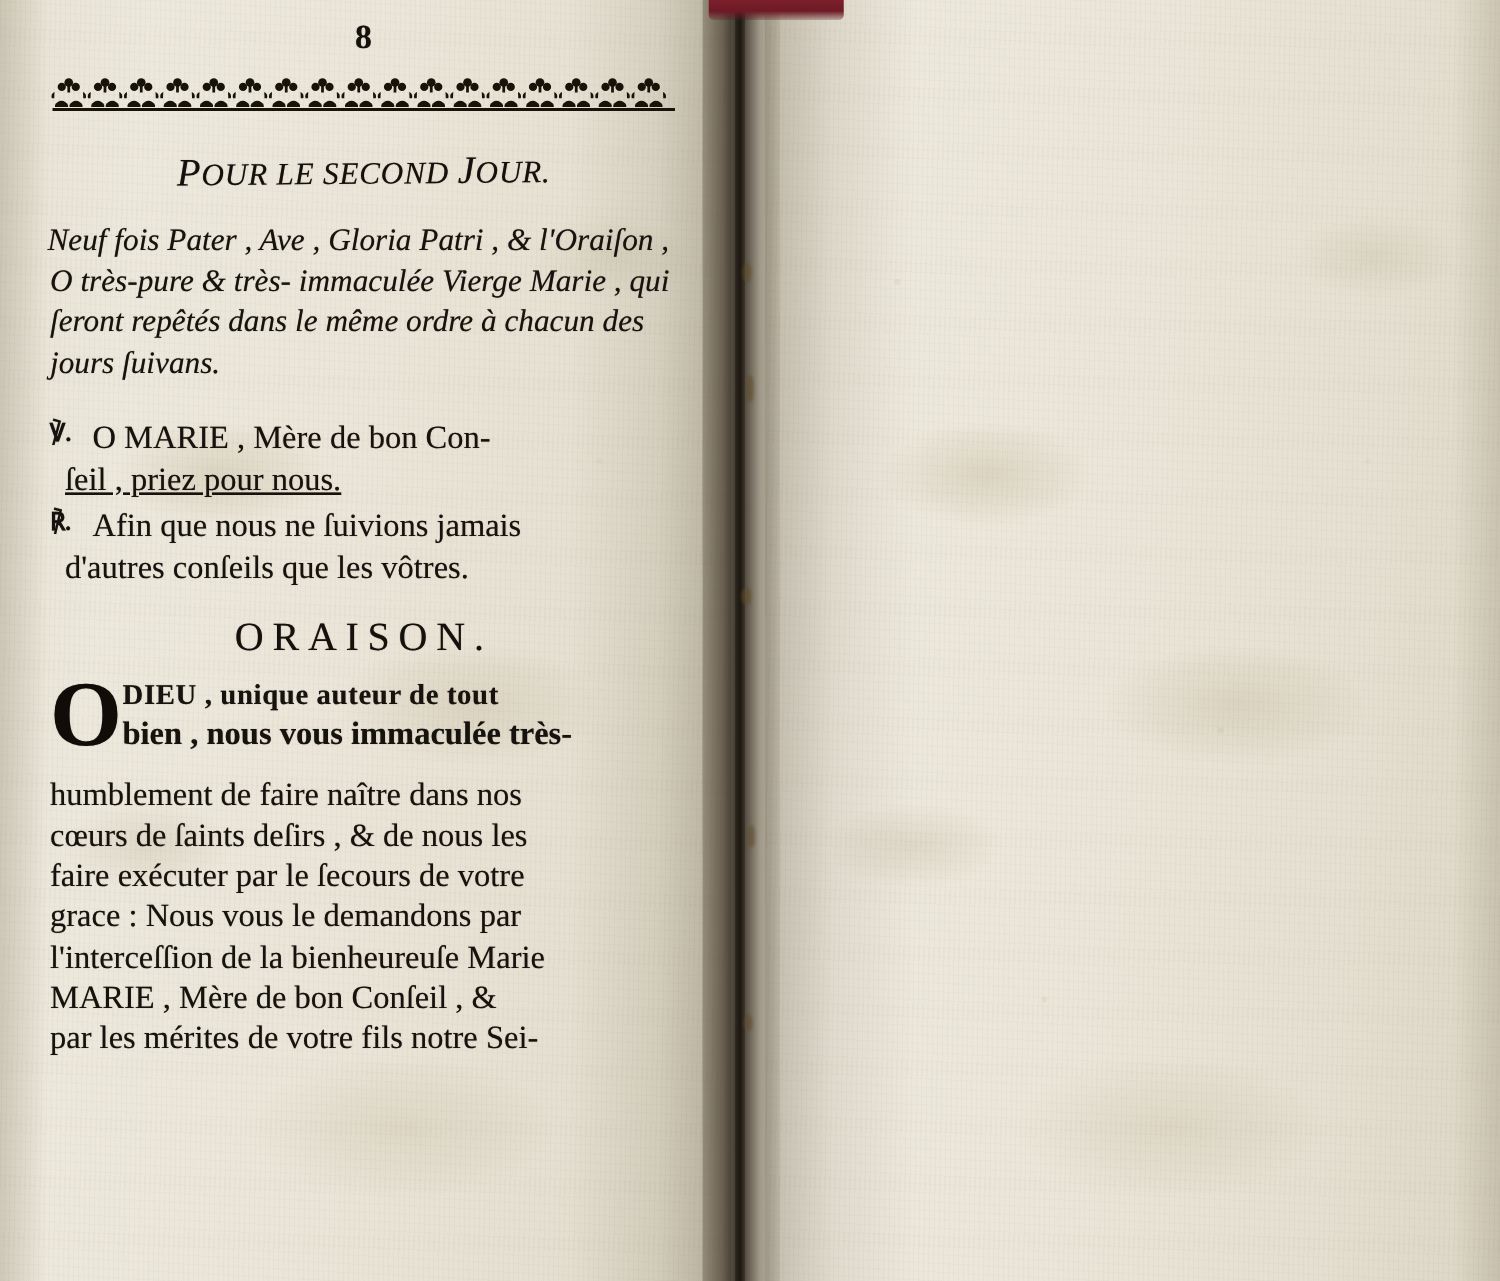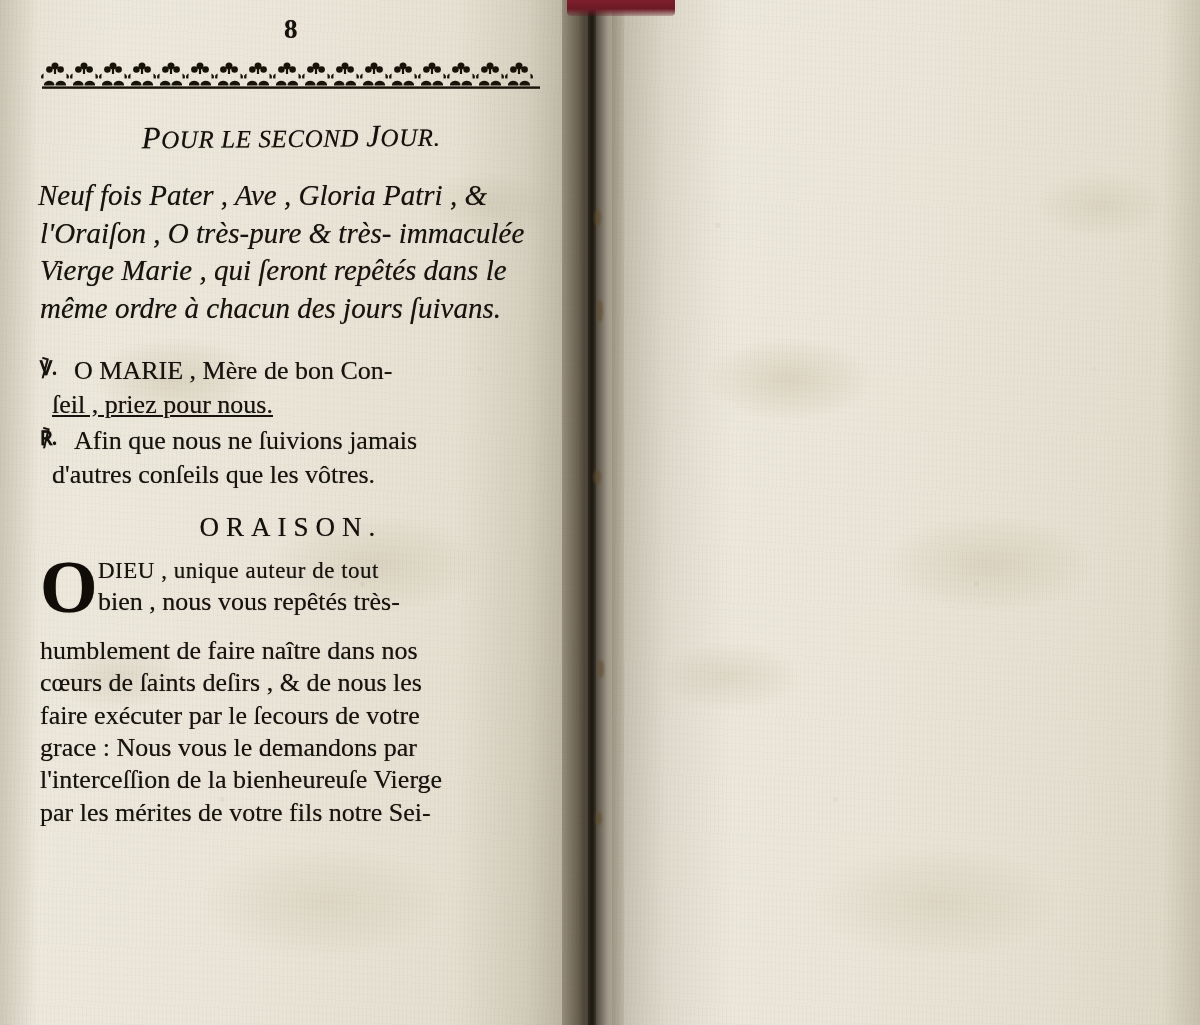--- a/index.html
+++ b/index.html
@@ -98,53 +98,53 @@
   .day-heading{
     text-align:center;font-style:italic;color:#14100c;
     font-size:31px;letter-spacing:.6px;white-space:nowrap;
     font-family:"Liberation Serif", serif;
   }
   .day-heading .cap{font-size:31px;}
   .day-heading .sc{font-size:25px;}
   #left-content .day-heading{margin-top:26px;transform:rotate(-.5deg);}
 
   .rubric{
-    margin-top:22px;color:#16120d;font-size:29px;line-height:1.30;
+    margin-top:22px;color:#16120d;font-size:25px;line-height:1.30;
     text-indent:-2px;
   }
   .rubric i{font-style:italic;}
 
   .vr-block{margin-top:26px;}
   .vr-line{
     position:relative;color:#16120d;font-size:26px;line-height:1.30;
     padding-left:34px;margin-bottom:3px;
   }
   .vr-mark{
     position:absolute;left:0;top:1px;font-size:20px;font-weight:700;
     font-family:"Liberation Serif", serif;
   }
   .vr-line .ind{display:block;}
 
   .oraison-title{
     text-align:center;margin-top:20px;color:#14100c;
-    font-size:27px;letter-spacing:7px;font-weight:400;
+    font-size:32px;letter-spacing:7px;font-weight:400;
   }
 
   .prayer{
     margin-top:14px;color:#16120d;font-size:26px;line-height:1.245;
     text-align:left;
   }
   .prayer .line{display:block;white-space:nowrap;}
   .dropcap-wrap{position:relative;min-height:78px;}
   .dropcap{
     position:absolute;left:0;top:-4px;
     font-size:74px;line-height:.92;font-weight:700;color:#100d09;
     font-family:"Liberation Serif", serif;
   }
-  .dc-lines{padding-left:0;}
+  .dc-lines{padding-left:0;font-weight:bold;}
   .dc-lines .line{display:block;white-space:nowrap;}
   .smallcaps{font-size:23px;letter-spacing:.5px;}
 
   
   .ink{text-shadow:0 0 .7px rgba(20,16,10,.55);}
 </style>
 </head>
 <body>
 
 <div id="spread">
@@ -221,28 +221,29 @@
         </div>
       </div>
 
       <div class="oraison-title ink">ORAISON.</div>
 
       <div class="prayer ink">
         <div class="dropcap-wrap">
           <span class="dropcap">O</span>
           <div class="dc-lines">
             <span class="line smallcaps" style="padding-left:58px;">DIEU , unique auteur de tout</span>
-            <span class="line" style="padding-left:58px;">bien , nous vous repêtés très-</span>
+            <span class="line" style="padding-left:58px;">bien , nous vous immaculée très-</span>
           </div>
         </div>
         <span class="line">humblement de faire naître dans nos</span>
         <span class="line">cœurs de ſaints deſirs , &amp; de nous les</span>
         <span class="line">faire exécuter par le ſecours de votre</span>
         <span class="line">grace : Nous vous le demandons par</span>
-        <span class="line">l'interceſſion de la bienheureuſe Vierge</span>
+        <span class="line">l'interceſſion de la bienheureuſe Marie</span>
+        <span class="line">MARIE , Mère de bon Conſeil , &amp;</span>
         <span class="line">par les mérites de votre fils notre Sei-</span>
       </div>
 
     </div>
   </div>
 
   <div class="page" id="page-right">
     <div class="grain"></div>
     <div class="foxing"></div>
     <div class="gutter-shade"></div>

